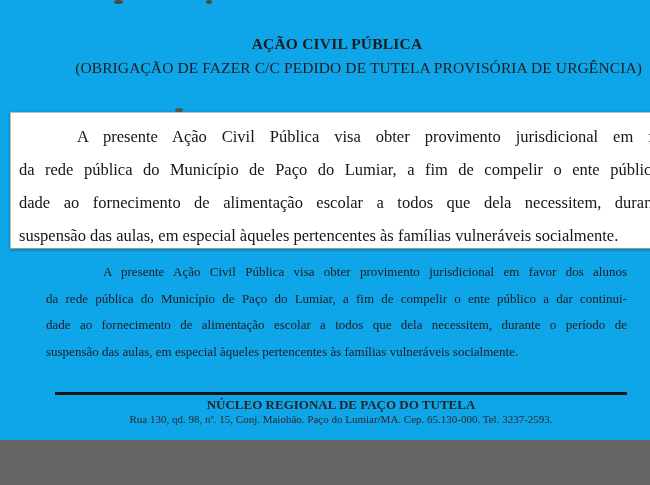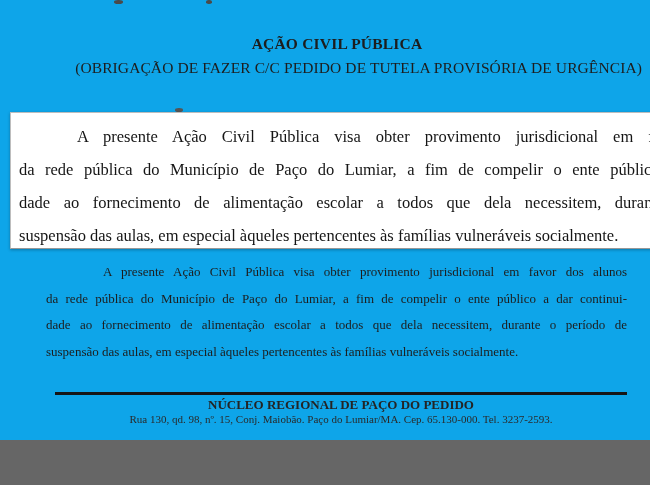--- a/index.html
+++ b/index.html
@@ -99,16 +99,16 @@
   </div>
 
   <div class="paragraph">
     <div class="jl indent">A presente Ação Civil Pública visa obter provimento jurisdicional em favor dos alunos</div>
     <div class="jl">da rede pública do Município de Paço do Lumiar, a fim de compelir o ente público a dar continui-</div>
     <div class="jl">dade ao fornecimento de alimentação escolar a todos que dela necessitem, durante o período de</div>
     <div class="jl last">suspensão das aulas, em especial àqueles pertencentes às famílias vulneráveis socialmente.</div>
   </div>
 
   <div class="rule"></div>
-  <div class="footer-org">NÚCLEO REGIONAL DE PAÇO DO PEDIDO</div>
+  <div class="footer-org">NÚCLEO REGIONAL DE PAÇO DO TUTELA</div>
   <div class="footer-address">Rua 130, qd. 98, nº. 15, Conj. Maiobão. Paço do Lumiar/MA. Cep. 65.130-000. Tel. 3237-2593.</div>
 
 </div>
 
 </body></html>

